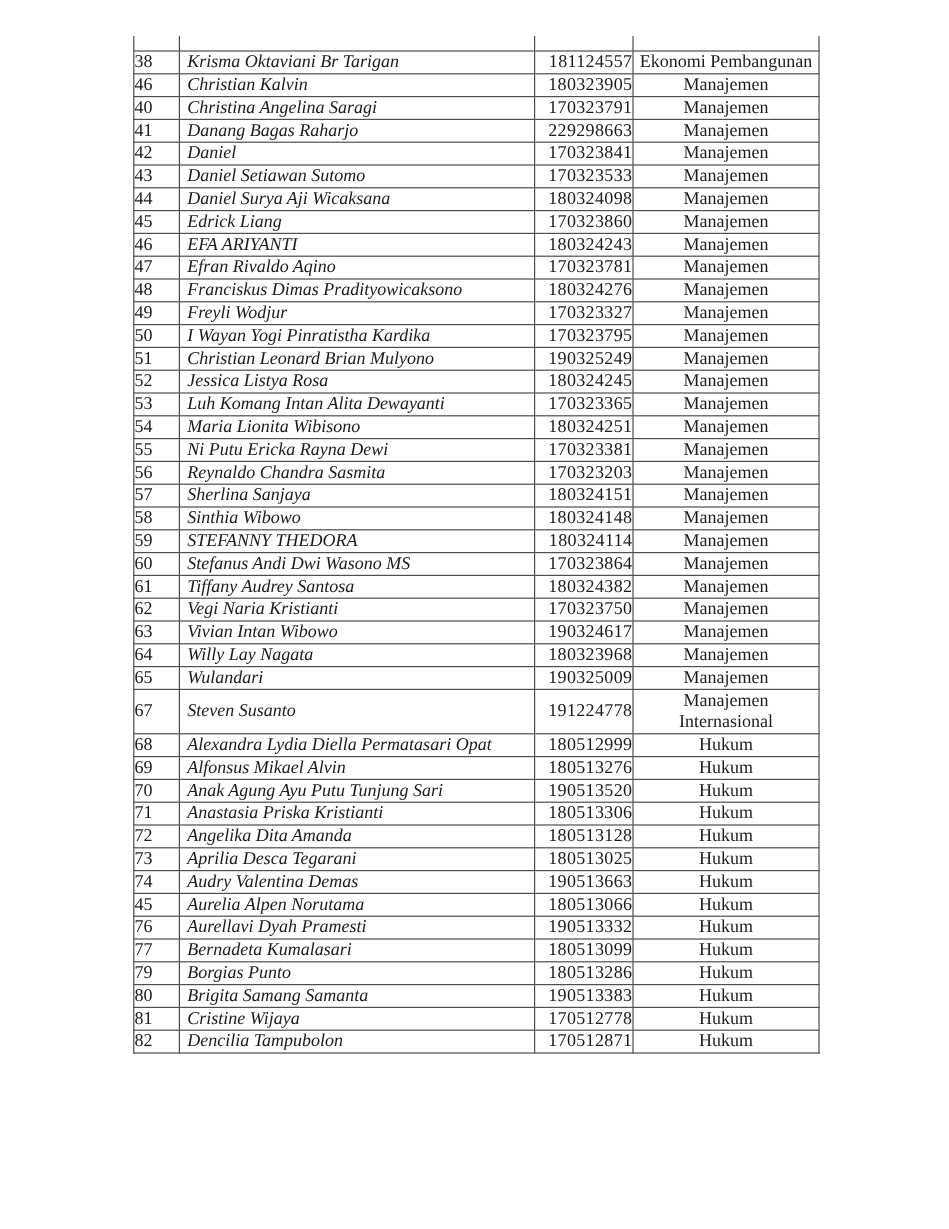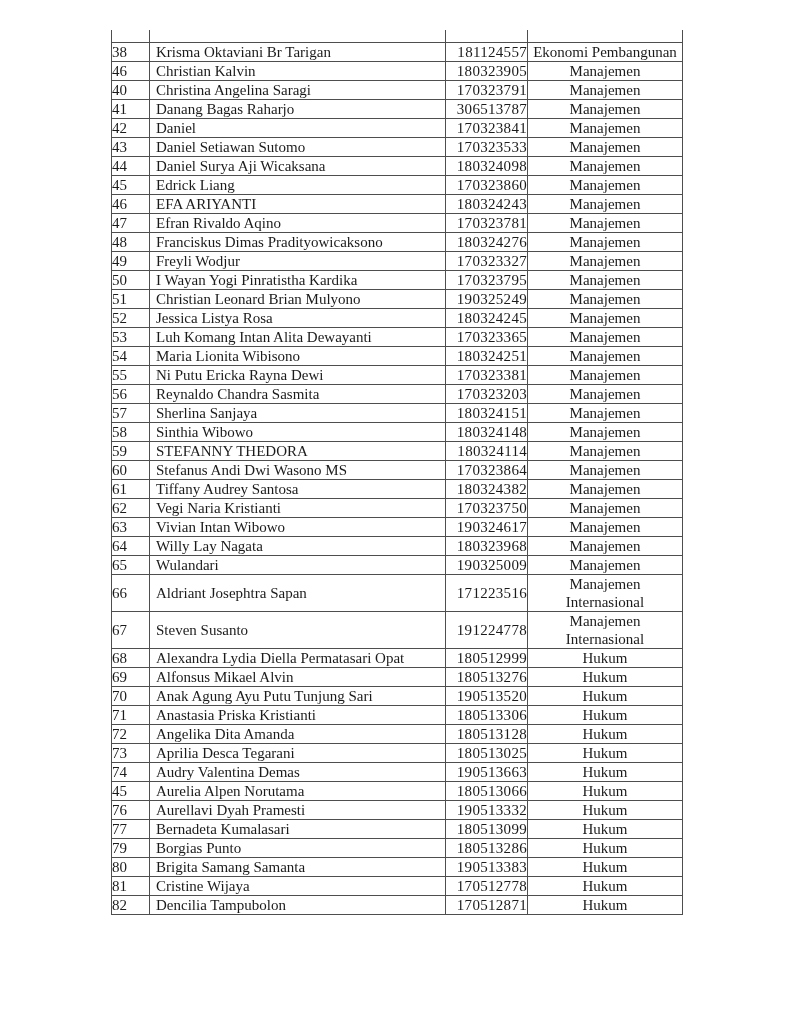--- a/index.html
+++ b/index.html
@@ -31,21 +31,21 @@
     height:19px;
     vertical-align:middle;
     overflow:hidden;
   }
   
   tbody.stub td{
     border-top:none;
     height:12px;
   }
   td.c-no{text-align:left;}
-  td.c-name{text-align:left;padding-left:6px;padding-right:3px;}
+  td.c-name{text-align:left;padding-left:6px;padding-right:3px;font-style:italic;}
   td.c-nim{text-align:right;letter-spacing:0.3px;}
   td.c-prog{text-align:center;padding:0 4px;}
 </style>
 </head>
 <body>
 
 <table class="roster">
   <colgroup>
     <col style="width:38px">
     <col style="width:296px">
@@ -75,21 +75,21 @@
   </tr>
       <tr>
     <td class="c-no">40</td>
     <td class="c-name">Christina Angelina Saragi</td>
     <td class="c-nim">170323791</td>
     <td class="c-prog">Manajemen</td>
   </tr>
       <tr>
     <td class="c-no">41</td>
     <td class="c-name">Danang Bagas Raharjo</td>
-    <td class="c-nim">306513787</td>
+    <td class="c-nim">229298663</td>
     <td class="c-prog">Manajemen</td>
   </tr>
       <tr>
     <td class="c-no">42</td>
     <td class="c-name">Daniel</td>
     <td class="c-nim">170323841</td>
     <td class="c-prog">Manajemen</td>
   </tr>
       <tr>
     <td class="c-no">43</td>
@@ -221,26 +221,20 @@
     <td class="c-no">64</td>
     <td class="c-name">Willy Lay Nagata</td>
     <td class="c-nim">180323968</td>
     <td class="c-prog">Manajemen</td>
   </tr>
       <tr>
     <td class="c-no">65</td>
     <td class="c-name">Wulandari</td>
     <td class="c-nim">190325009</td>
     <td class="c-prog">Manajemen</td>
-  </tr>
-      <tr>
-    <td class="c-no">66</td>
-    <td class="c-name">Aldriant Josephtra Sapan</td>
-    <td class="c-nim">171223516</td>
-    <td class="c-prog">Manajemen Internasional</td>
   </tr>
       <tr>
     <td class="c-no">67</td>
     <td class="c-name">Steven Susanto</td>
     <td class="c-nim">191224778</td>
     <td class="c-prog">Manajemen Internasional</td>
   </tr>
       <tr>
     <td class="c-no">68</td>
     <td class="c-name">Alexandra Lydia Diella Permatasari Opat</td>

